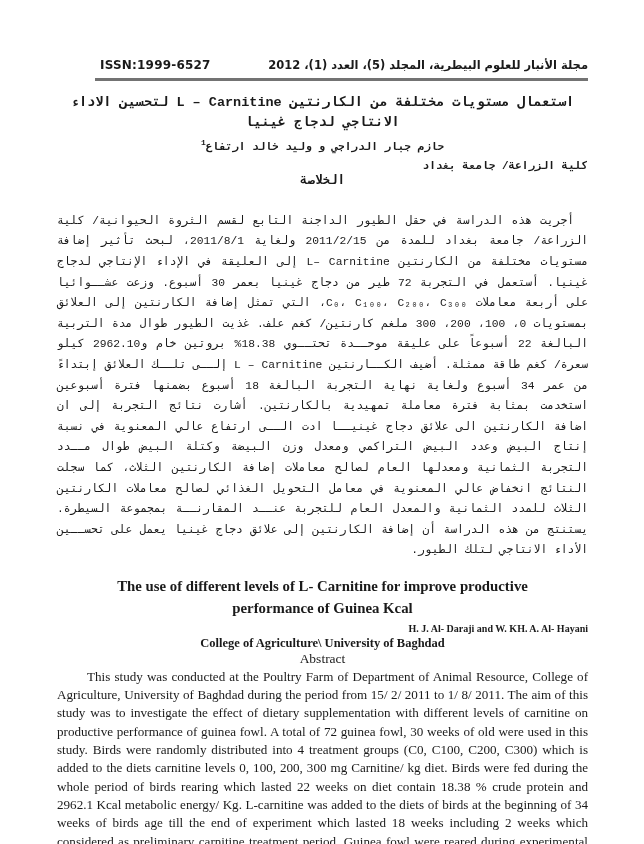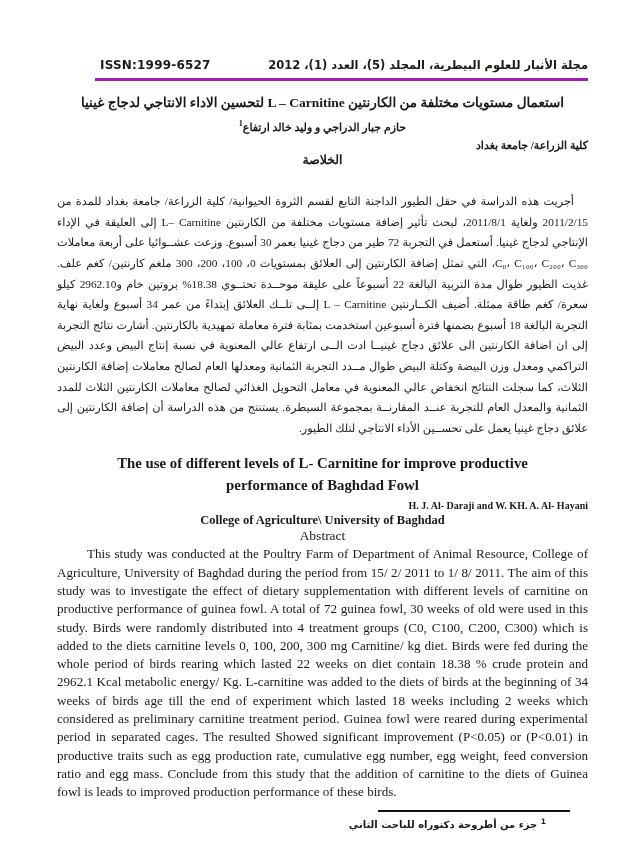--- a/index.html
+++ b/index.html
@@ -15,38 +15,38 @@
     overflow: hidden;
     padding: 58px 56px 0 57px;
   }
 
   
   .header-row {
     margin-left: 38px;
     display: flex;
     justify-content: space-between;
     align-items: flex-end;
-    border-bottom: 3px solid #a21caf;
+    border-bottom: 3px solid #737373;
     padding: 0 0 6px 5px;
   }
   .issn {
     font-family: "DejaVu Sans", sans-serif;
     font-weight: bold;
     font-size: 12px;
     letter-spacing: 0.2px;
   }
   .journal-name {
     font-family: "DejaVu Sans", sans-serif;
     font-weight: bold;
     font-size: 11.5px;
     direction: rtl;
   }
 
   
-  .ar { direction: rtl; font-family: Liberation Serif, serif; }
+  .ar { direction: rtl; font-family: Liberation Mono, monospace; }
   .ar-title {
     margin-top: 12px;
     text-align: center;
     font-weight: bold;
     font-size: 13.5px;
     line-height: 1.45;
   }
   .ar-authors {
     margin-top: 6px;
     text-align: center;
@@ -142,21 +142,21 @@
 
   <section class="ar">
     <h1 class="ar-title">استعمال مستويات مختلفة من الكارنتين L – Carnitine لتحسين الاداء الانتاجي لدجاج غينيا</h1>
     <div class="ar-authors"><span>حازم جبار الدراجي و وليد خالد ارتفاع</span><sup>1</sup></div>
     <div class="ar-affiliation">كلية الزراعة/ جامعة بغداد</div>
     <h2 class="ar-heading">الخلاصة</h2>
     <p class="ar-abstract">أجريت هذه الدراسة في حقل الطيور الداجنة التابع لقسم الثروة الحيوانية/ كلية الزراعة/ جامعة بغداد للمدة من 2011/2/15 ولغاية 2011/8/1، لبحث تأثير إضافة مستويات مختلفة من الكارنتين L– Carnitine إلى العليقة في الإداء الإنتاجي لدجاج غينيا. أستعمل في التجربة 72 طير من دجاج غينيا بعمر 30 أسبوع. وزعت عشــوائيا على أربعة معاملات C₀، C₁₀₀، C₂₀₀، C₃₀₀، التي تمثل إضافة الكارنتين إلى العلائق بمستويات 0، 100، 200، 300 ملغم كارنتين/ كغم علف. غذيت الطيور طوال مدة التربية البالغة 22 أسبوعاً على عليقة موحــدة تحتــوي 18.38% بروتين خام و2962.10 كيلو سعرة/ كغم طاقة ممثلة. أضيف الكــارنتين L – Carnitine إلــى تلــك العلائق إبتداءً من عمر 34 أسبوع ولغاية نهاية التجربة البالغة 18 أسبوع بضمنها فترة أسبوعين استخدمت بمثابة فترة معاملة تمهيدية بالكارنتين. أشارت نتائج التجربة إلى ان اضافة الكارنتين الى علائق دجاج غينيــا ادت الــى ارتفاع عالي المعنوية في نسبة إنتاج البيض وعدد البيض التراكمي ومعدل وزن البيضة وكتلة البيض طوال مــدد التجربة الثمانية ومعدلها العام لصالح معاملات إضافة الكارنتين الثلاث، كما سجلت النتائج انخفاض عالي المعنوية في معامل التحويل الغذائي لصالح معاملات الكارنتين الثلاث للمدد الثمانية والمعدل العام للتجربة عنــد المقارنــة بمجموعة السيطرة. يستنتج من هذه الدراسة أن إضافة الكارنتين إلى علائق دجاج غينيا يعمل على تحســين الأداء الانتاجي لتلك الطيور.</p>
   </section>
 
   <section class="en">
-    <h1 class="en-title">The use of different levels of L- Carnitine for improve productive performance of Baghdad Fowl</h1>
+    <h1 class="en-title">The use of different levels of L- Carnitine for improve productive performance of Guinea Kcal</h1>
     <div class="en-authors">H. J. Al- Daraji and W. KH. A. Al- Hayani</div>
     <div class="en-affiliation">College of Agriculture\ University of Baghdad</div>
     <h2 class="en-heading">Abstract</h2>
     <p class="en-abstract">This study was conducted at the Poultry Farm of Department of Animal Resource, College of Agriculture, University of Baghdad during the period from 15/ 2/ 2011 to 1/ 8/ 2011. The aim of this study was to investigate the effect of dietary supplementation with different levels of carnitine on productive performance of guinea fowl. A total of 72 guinea fowl, 30 weeks of old were used in this study. Birds were randomly distributed into 4 treatment groups (C0, C100, C200, C300) which is added to the diets carnitine levels 0, 100, 200, 300 mg Carnitine/ kg diet. Birds were fed during the whole period of birds rearing which lasted 22 weeks on diet contain 18.38 % crude protein and 2962.1 Kcal metabolic energy/ Kg. L-carnitine was added to the diets of birds at the beginning of 34 weeks of birds age till the end of experiment which lasted 18 weeks including 2 weeks which considered as preliminary carnitine treatment period. Guinea fowl were reared during experimental period in separated cages. The resulted Showed significant improvement (P&lt;0.05) or (P&lt;0.01) in productive traits such as egg production rate, cumulative egg number, egg weight, feed conversion ratio and egg mass. Conclude from this study that the addition of carnitine to the diets of Guinea fowl is leads to improved production performance of these birds.</p>
   </section>
 
   <div class="footnote-area">
     <div class="footnote-rule"></div>
     <div class="footnote-text"><sup>1</sup> <span>جزء من أطروحة دكتوراه للباحث الثاني</span></div>
   </div>

